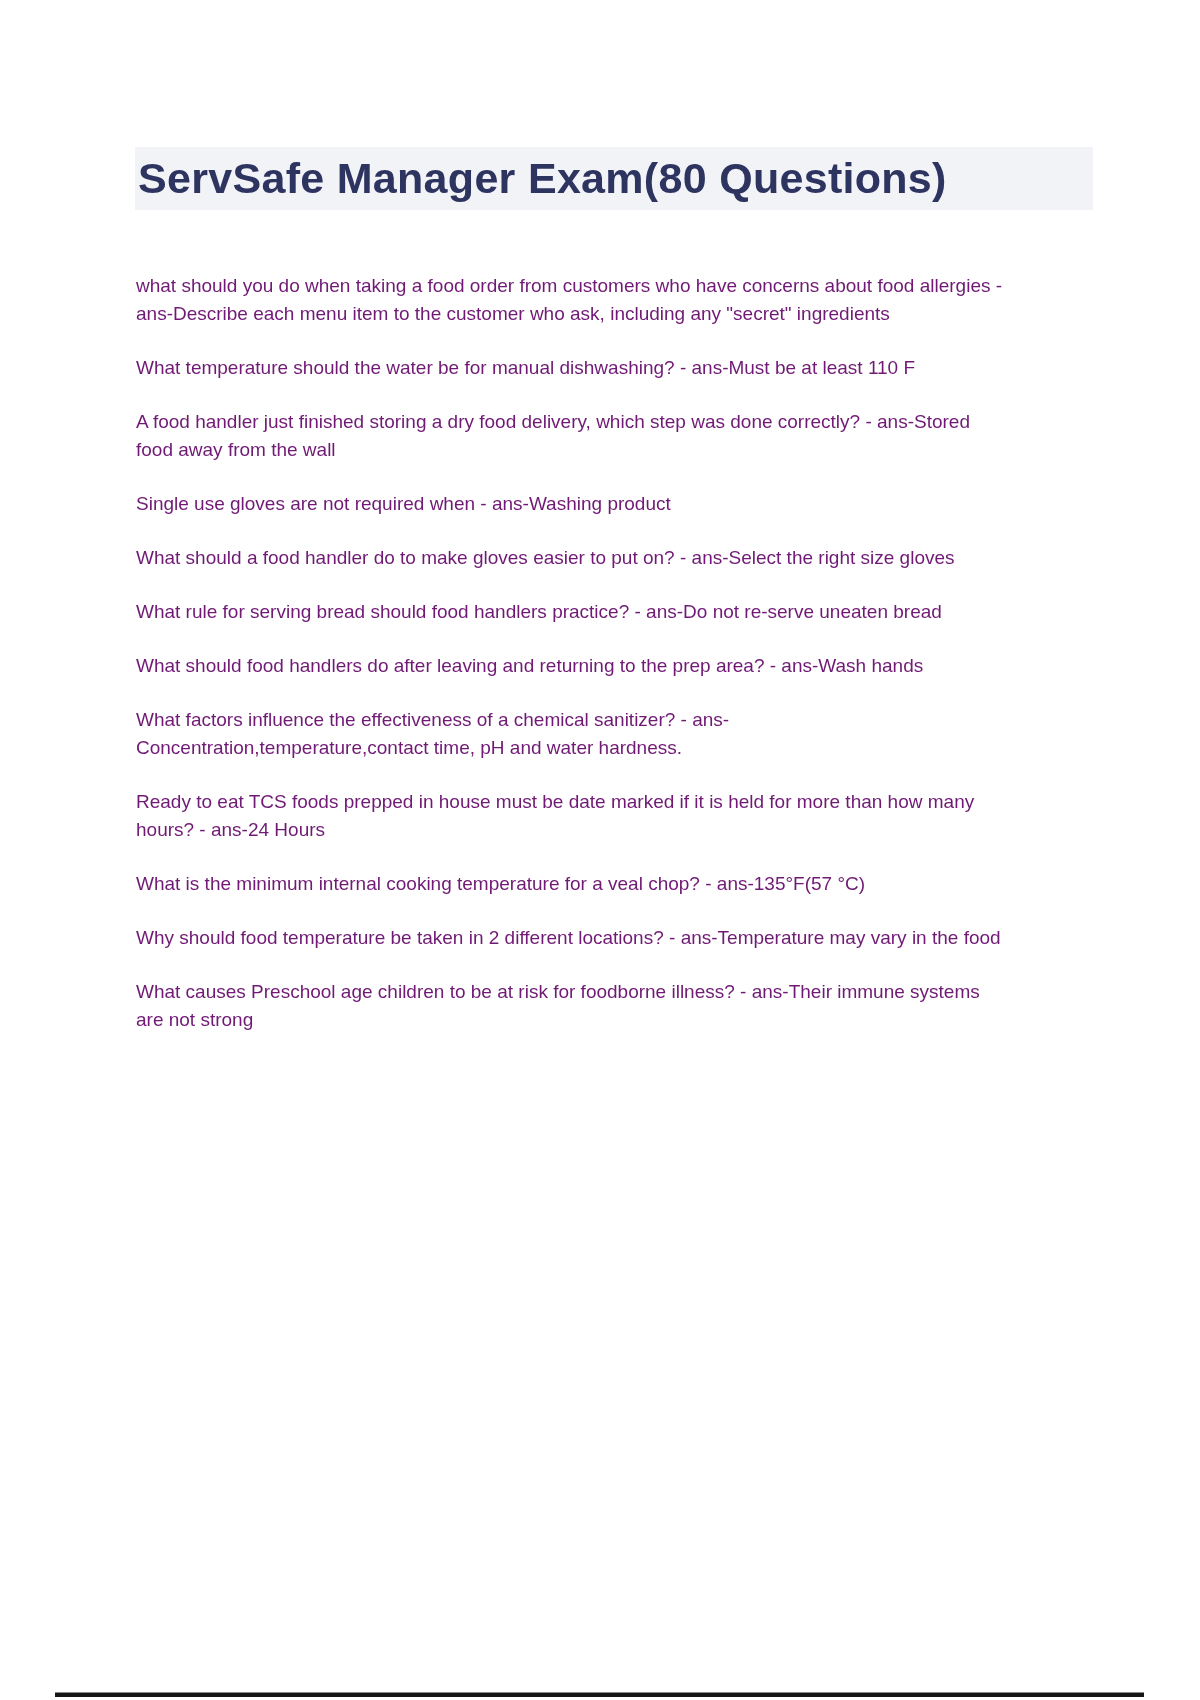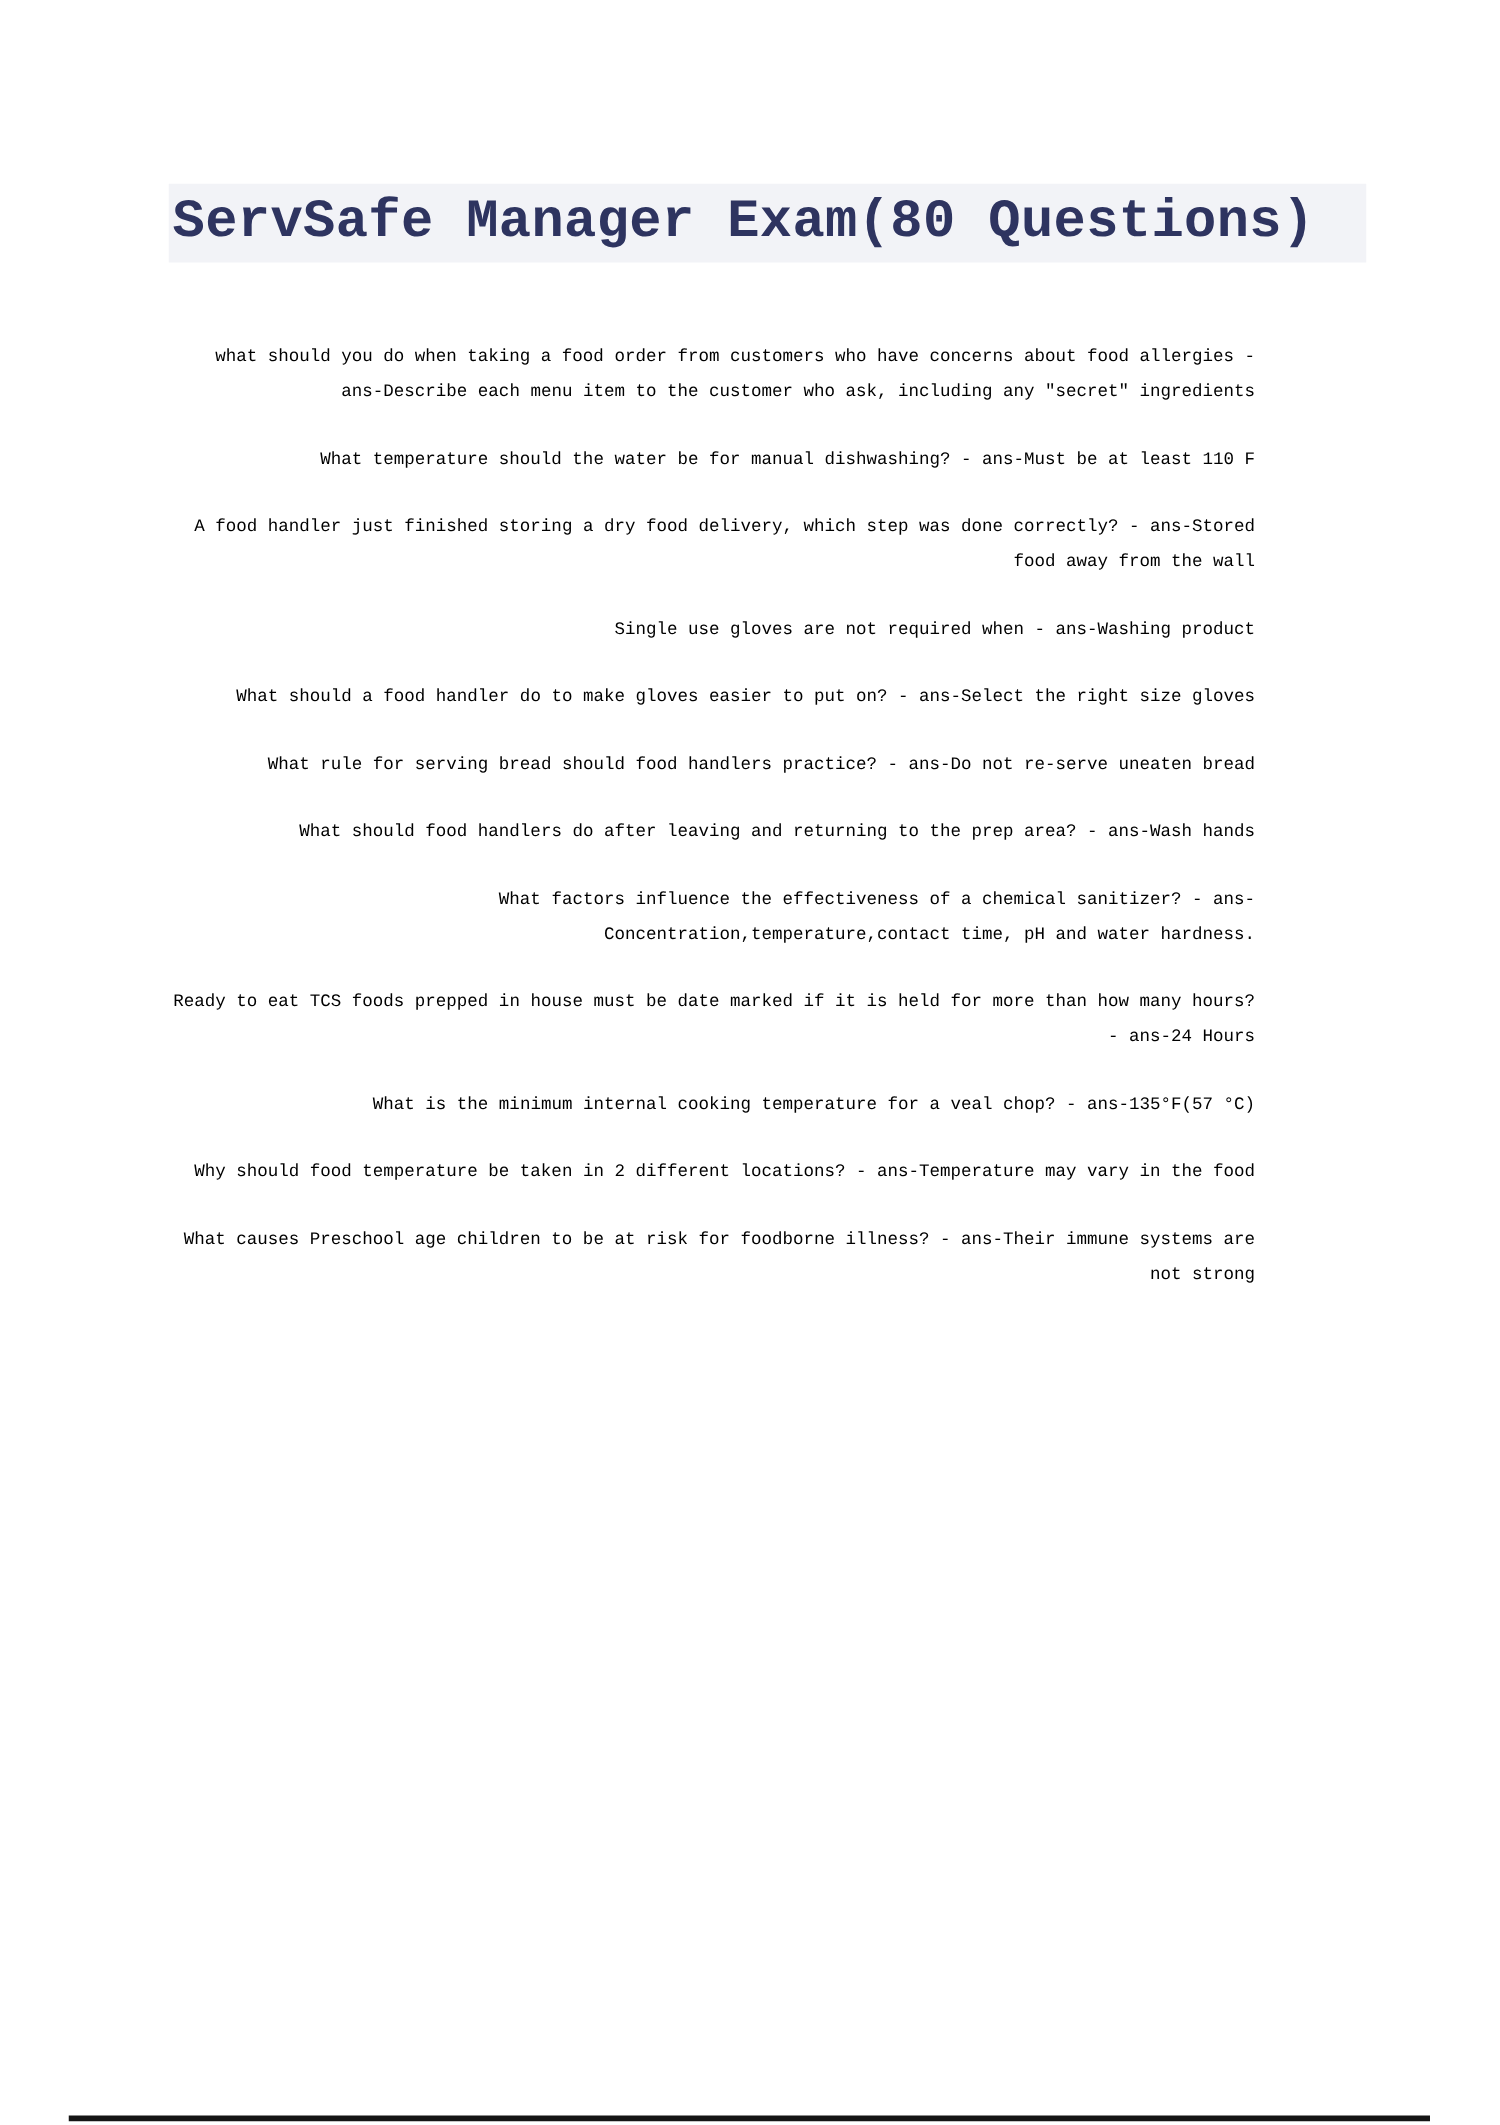--- a/index.html
+++ b/index.html
@@ -6,21 +6,21 @@
     margin: 0;
     padding: 0;
     background: #ffffff;
   }
   .page {
     position: relative;
     width: 1200px;
     height: 1700px;
     background: #ffffff;
     overflow: hidden;
-    font-family: Liberation Mono, monospace;
+    font-family: Liberation Sans, sans-serif;
   }
   .title-bar {
     position: absolute;
     left: 135px;
     top: 147px;
     width: 955px;
     background: #f2f3f7;
     padding: 8px 0 9px 3px;
   }
   .title-bar h1 {
@@ -33,25 +33,24 @@
     white-space: nowrap;
   }
   .content {
     position: absolute;
     left: 136px;
     top: 272px;
     width: 868px;
   }
   .content p.qa {
     margin: 0 0 26px 0;
-    font-size: 14px;
+    font-size: 19px;
     line-height: 28px;
-    color: #000000;
+    color: #701a75;
     font-weight: 400;
-    text-align: right;
   }
   .page-divider {
     position: absolute;
     left: 55px;
     top: 1692px;
     width: 1089px;
     height: 5px;
     background: linear-gradient(to bottom, #8a8a8a 0, #8a8a8a 1px, #151515 1px, #151515 100%);
   }
 </style>

